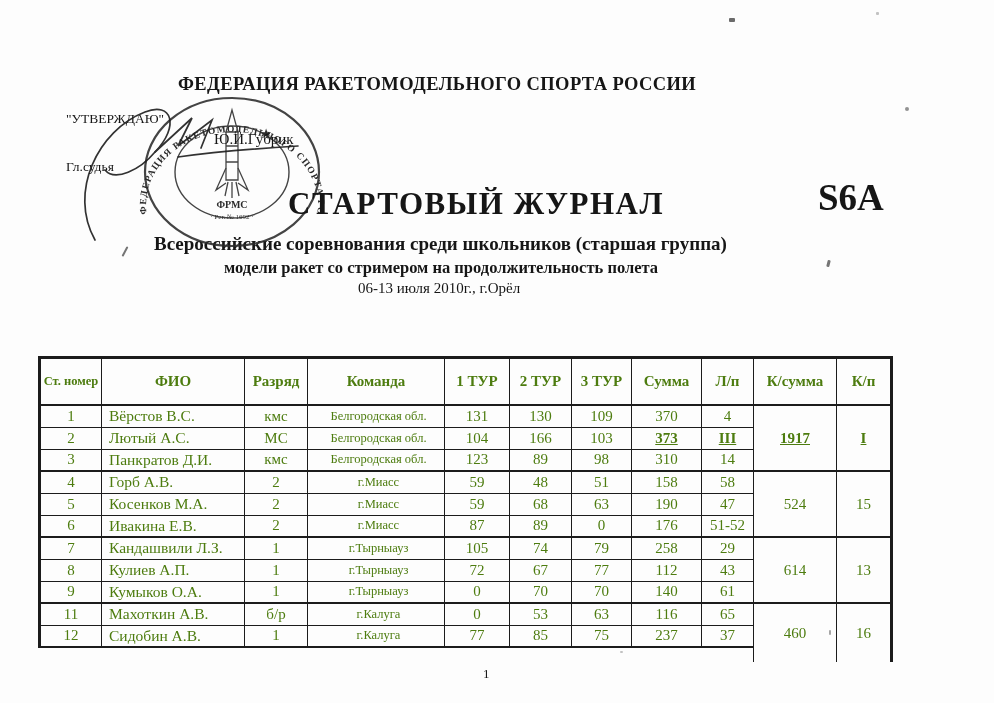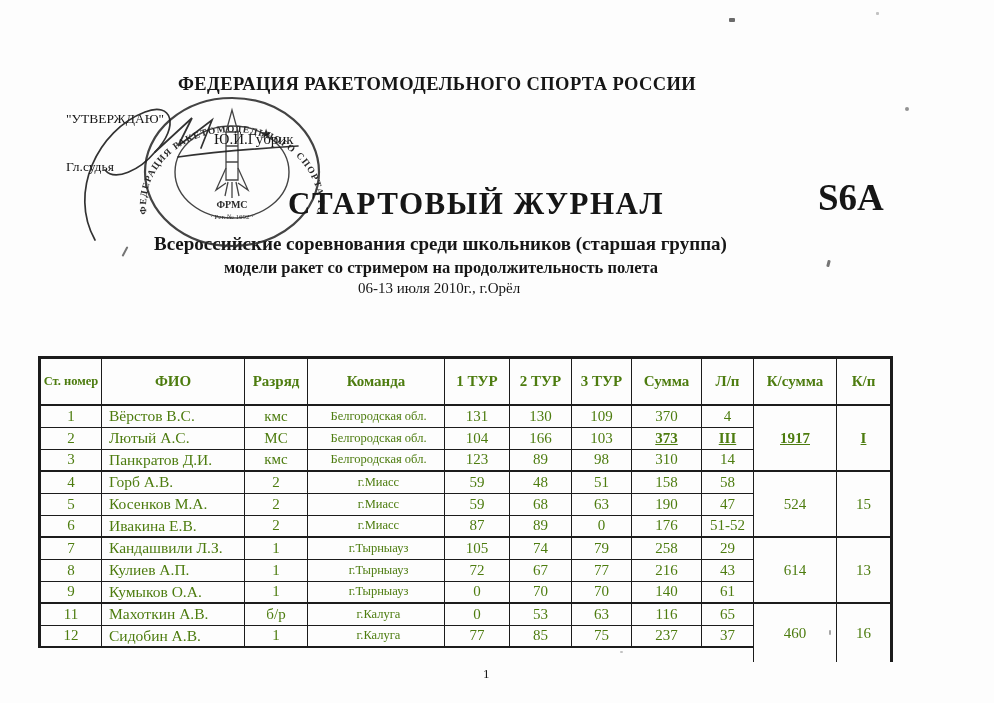--- a/index.html
+++ b/index.html
@@ -220,21 +220,21 @@
           <td class="kcell edge-r" rowspan="3">13</td>
         </tr>
         <tr class="datarow">
           <td class="c-num edge-l">8</td>
           <td class="c-fio">Кулиев А.П.</td>
           <td class="c-raz">1</td>
           <td class="c-kom">г.Тырныауз</td>
           <td class="c-t">72</td>
           <td class="c-t">67</td>
           <td class="c-t">77</td>
-          <td class="c-sum">216</td>
+          <td class="c-sum">112</td>
           <td class="c-lp">43</td>
         </tr>
         <tr class="datarow">
           <td class="c-num edge-l">9</td>
           <td class="c-fio">Кумыков О.А.</td>
           <td class="c-raz">1</td>
           <td class="c-kom">г.Тырныауз</td>
           <td class="c-t">0</td>
           <td class="c-t">70</td>
           <td class="c-t">70</td>

